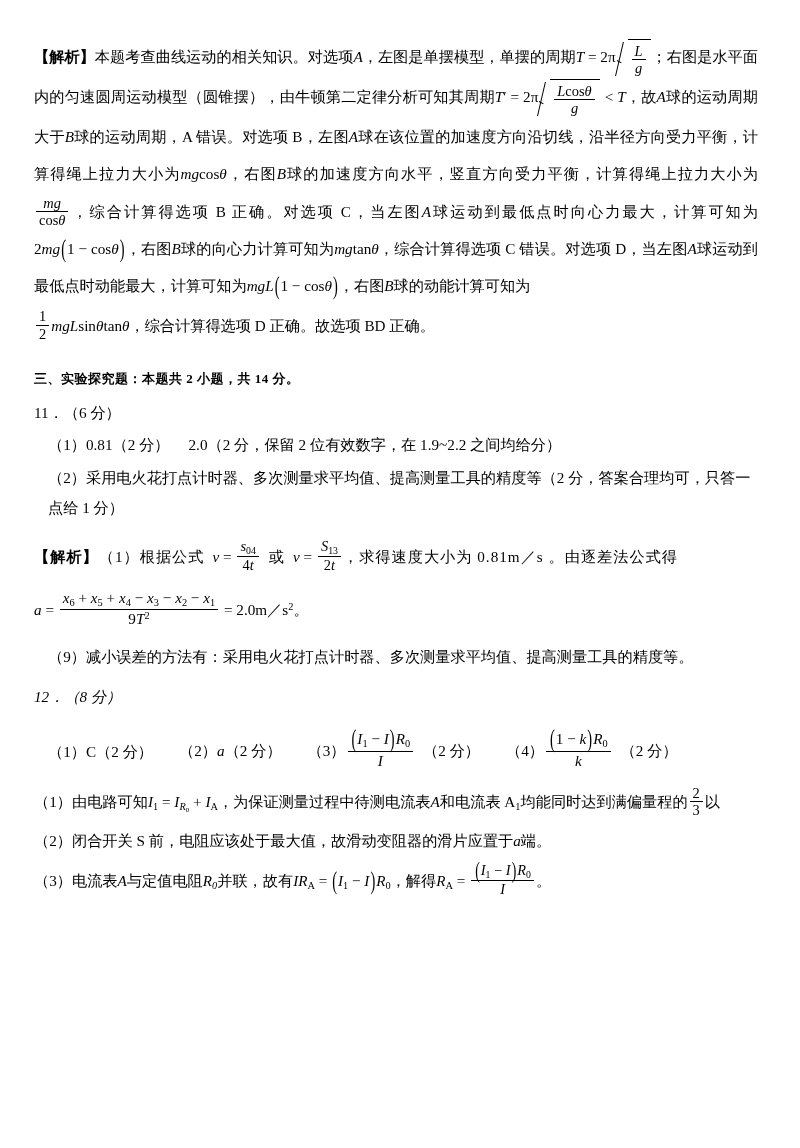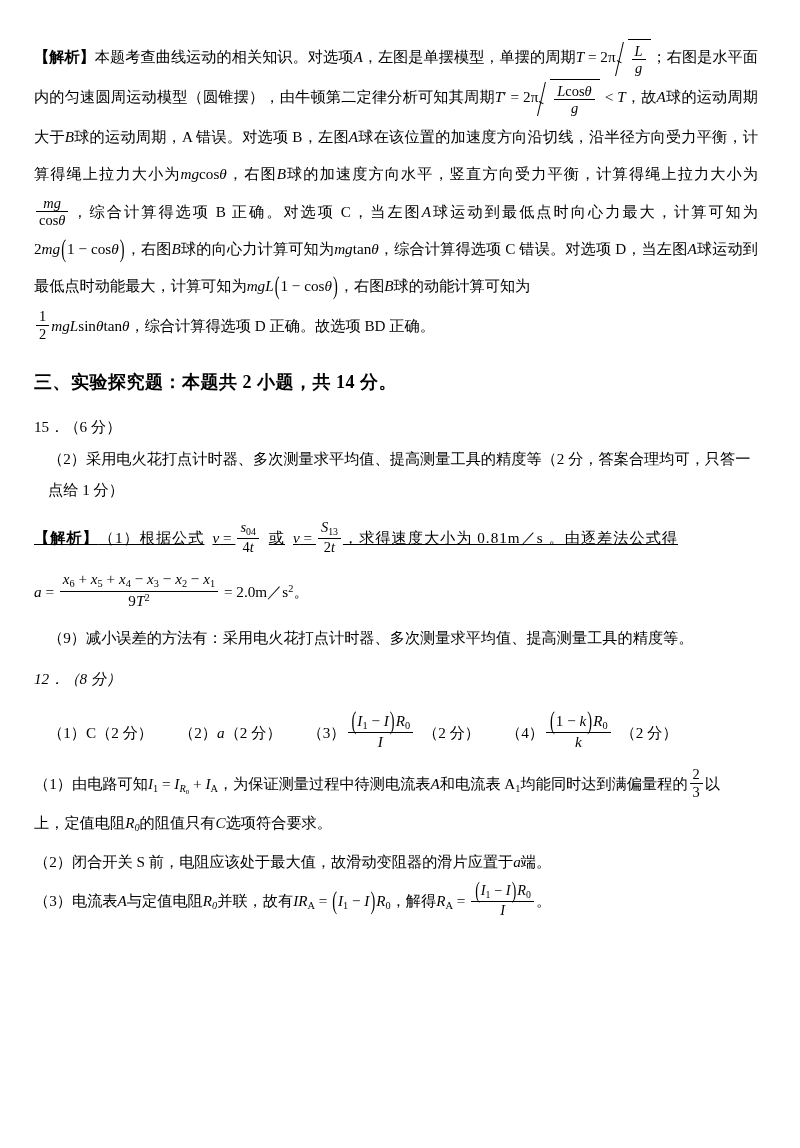--- a/index.html
+++ b/index.html
@@ -27,23 +27,23 @@
     text-justify: inter-ideograph;
     margin: 0 0 2px 0;
   }
   .bold { font-weight: bold; }
   .mathvar {
     font-style: italic;
     font-family: "Liberation Serif", "DejaVu Serif", serif;
   }
   .mrm { font-style: normal; }
   .sec-title {
-    font-size: 18px;
+    font-size: 13px;
     font-weight: bold;
-    margin: 26px 0 18px 0;
+    margin: 26px 0 10px 0;
     letter-spacing: 0.5px;
   }
   .item-line {
     font-size: 15.2px;
     line-height: 2.0;
     margin: 0 0 2px 0;
   }
   .ml-1 { margin-left: 14px; }
   
   .frac {
@@ -121,45 +121,43 @@
   <div class="para">
     <span class="bold">【解析】</span><span>本题考查曲线运动的相关知识。对选项</span><span class="mathvar">A</span><span>，左图是单摆模型，单摆的周期</span><span class="nowrap"><span class="mathvar">T</span> = 2<span class="mrm">π</span><span class="sqrt"><span class="rad"><span class="frac"><span class="num"><span class="mathvar">L</span></span><span class="den"><span class="mathvar">g</span></span></span></span></span></span><span>；右图是水平面内的匀速圆周运动模型（圆锥摆），由牛顿第二定律分析可知其周期</span><span class="nowrap"><span class="mathvar">T</span>′ = 2<span class="mrm">π</span><span class="sqrt"><span class="rad"><span class="frac"><span class="num"><span class="mathvar">L</span><span class="mrm">cos</span><span class="mathvar">θ</span></span><span class="den"><span class="mathvar">g</span></span></span></span></span> &lt; <span class="mathvar">T</span></span><span>，故</span><span class="mathvar">A</span><span>球的运动周期大于</span><span class="mathvar">B</span><span>球的运动周期，A 错误。对选项 B，左图</span><span class="mathvar">A</span><span>球在该位置的加速度方向沿切线，沿半径方向受力平衡，计算得绳上拉力大小为</span><span class="nowrap mathvar">mg<span class="mrm">cos</span>θ</span><span>，右图</span><span class="mathvar">B</span><span>球的加速度方向水平，竖直方向受力平衡，计算得绳上拉力大小为</span><span class="nowrap"><span class="frac"><span class="num"><span class="mathvar">mg</span></span><span class="den"><span class="mrm">cos</span><span class="mathvar">θ</span></span></span></span><span>，综合计算得选项 B 正确。对选项 C，当左图</span><span class="mathvar">A</span><span>球运动到最低点时向心力最大，计算可知为</span><span class="nowrap">2<span class="mathvar">mg</span><span class="paren-l">(</span>1 − <span class="mrm">cos</span><span class="mathvar">θ</span><span class="paren-r">)</span></span><span>，右图</span><span class="mathvar">B</span><span>球的向心力计算可知为</span><span class="nowrap mathvar">mg<span class="mrm">tan</span>θ</span><span>，综合计算得选项 C 错误。对选项 D，当左图</span><span class="mathvar">A</span><span>球运动到最低点时动能最大，计算可知为</span><span class="nowrap"><span class="mathvar">mgL</span><span class="paren-l">(</span>1 − <span class="mrm">cos</span><span class="mathvar">θ</span><span class="paren-r">)</span></span><span>，右图</span><span class="mathvar">B</span><span>球的动能计算可知为</span>
   </div>
 
   <div class="para">
     <span class="nowrap"><span class="frac"><span class="num">1</span><span class="den">2</span></span><span class="mathvar">mgL</span><span class="mrm">sin</span><span class="mathvar">θ</span><span class="mrm">tan</span><span class="mathvar">θ</span></span><span>，综合计算得选项 D 正确。故选项 BD 正确。</span>
   </div>
 
   <div class="sec-title">三、实验探究题：本题共 2 小题，共 14 分。</div>
 
-  <div class="item-line">15．（6 分）</div>
+  <div class="item-line">11．（6 分）</div>
+  <div class="item-line ml-1">（1）0.81（2 分）　 2.0（2 分，保留 2 位有效数字，在 1.9~2.2 之间均给分）</div>
   <div class="item-line ml-1">（2）采用电火花打点计时器、多次测量求平均值、提高测量工具的精度等（2 分，答案合理均可，只答一点给 1 分）</div>
 
-  <div class="para" style="margin-top:14px;text-decoration:underline;">
+  <div class="para" style="margin-top:14px;">
     <span class="bold spaced">【解析】</span><span class="spaced">（1）根据公式</span><span class="gap-sm"></span><span class="nowrap"><span class="mathvar">v</span> = <span class="frac"><span class="num"><span class="mathvar">s</span><sub>04</sub></span><span class="den">4<span class="mathvar">t</span></span></span></span><span class="gap-sm"></span><span class="spaced">或</span><span class="gap-sm"></span><span class="nowrap"><span class="mathvar">v</span> = <span class="frac"><span class="num"><span class="mathvar">S</span><sub>13</sub></span><span class="den">2<span class="mathvar">t</span></span></span></span><span class="spaced">，求得速度大小为 0.81m／s 。由逐差法公式得</span>
   </div>
 
   <div class="displaymath">
     <span class="nowrap"><span class="mathvar">a</span> = <span class="frac" style="font-size:1em;"><span class="num"><span class="mathvar">x</span><sub>6</sub> + <span class="mathvar">x</span><sub>5</sub> + <span class="mathvar">x</span><sub>4</sub> − <span class="mathvar">x</span><sub>3</sub> − <span class="mathvar">x</span><sub>2</sub> − <span class="mathvar">x</span><sub>1</sub></span><span class="den">9<span class="mathvar">T</span><sup>2</sup></span></span> = 2.0m／s<sup>2</sup>。</span>
   </div>
 
   <div class="item-line ml-1" style="margin-top:12px;">（9）减小误差的方法有：采用电火花打点计时器、多次测量求平均值、提高测量工具的精度等。</div>
 
   <div class="item-line" style="margin-top:10px;font-style:italic;">12．（8 分）</div>
 
   <div class="displaymath" style="margin-top:18px;">
     <span class="ml-1">（1）C（2 分）</span><span class="gap-lg"></span><span>（2）<span class="mathvar">a</span>（2 分）</span><span class="gap-lg"></span><span>（3）</span><span class="nowrap"><span class="frac" style="font-size:1em;"><span class="num"><span class="paren-l">(</span><span class="mathvar">I</span><sub>1</sub> − <span class="mathvar">I</span><span class="paren-r">)</span><span class="mathvar">R</span><sub>0</sub></span><span class="den"><span class="mathvar">I</span></span></span></span><span class="gap-sm"></span><span>（2 分）</span><span class="gap-lg"></span><span>（4）</span><span class="nowrap"><span class="frac" style="font-size:1em;"><span class="num"><span class="paren-l">(</span>1 − <span class="mathvar">k</span><span class="paren-r">)</span><span class="mathvar">R</span><sub>0</sub></span><span class="den"><span class="mathvar">k</span></span></span></span><span class="gap-sm"></span><span>（2 分）</span>
   </div>
 
   <div class="para" style="margin-top:14px;">
     <span>（1）由电路可知</span><span class="nowrap"><span class="mathvar">I</span><sub>1</sub> = <span class="mathvar">I</span><sub><span class="mathvar">R</span><sub>0</sub></sub> + <span class="mathvar">I</span><sub>A</sub></span><span>，为保证测量过程中待测电流表</span><span class="mathvar">A</span><span>和电流表 A<sub>1</sub>均能同时达到满偏量程的</span><span class="nowrap"><span class="frac"><span class="num">2</span><span class="den">3</span></span></span><span>以</span>
   </div>
-  <div class="para">
-    <span>上，定值电阻</span><span class="nowrap mathvar">R<sub>0</sub></span><span>的阻值只有</span><span class="mathvar">C</span><span>选项符合要求。</span>
-  </div>
 
   <div class="para">
     <span>（2）闭合开关 S 前，电阻应该处于最大值，故滑动变阻器的滑片应置于</span><span class="mathvar">a</span><span>端。</span>
   </div>
 
   <div class="para">
     <span>（3）电流表</span><span class="mathvar">A</span><span>与定值电阻</span><span class="nowrap mathvar">R<sub>0</sub></span><span>并联，故有</span><span class="nowrap"><span class="mathvar">IR</span><sub>A</sub> = <span class="paren-l">(</span><span class="mathvar">I</span><sub>1</sub> − <span class="mathvar">I</span><span class="paren-r">)</span><span class="mathvar">R</span><sub>0</sub></span><span>，解得</span><span class="nowrap"><span class="mathvar">R</span><sub>A</sub> = <span class="frac"><span class="num"><span class="paren-l">(</span><span class="mathvar">I</span><sub>1</sub> − <span class="mathvar">I</span><span class="paren-r">)</span><span class="mathvar">R</span><sub>0</sub></span><span class="den"><span class="mathvar">I</span></span></span></span><span>。</span>
   </div>
 
 </div>

